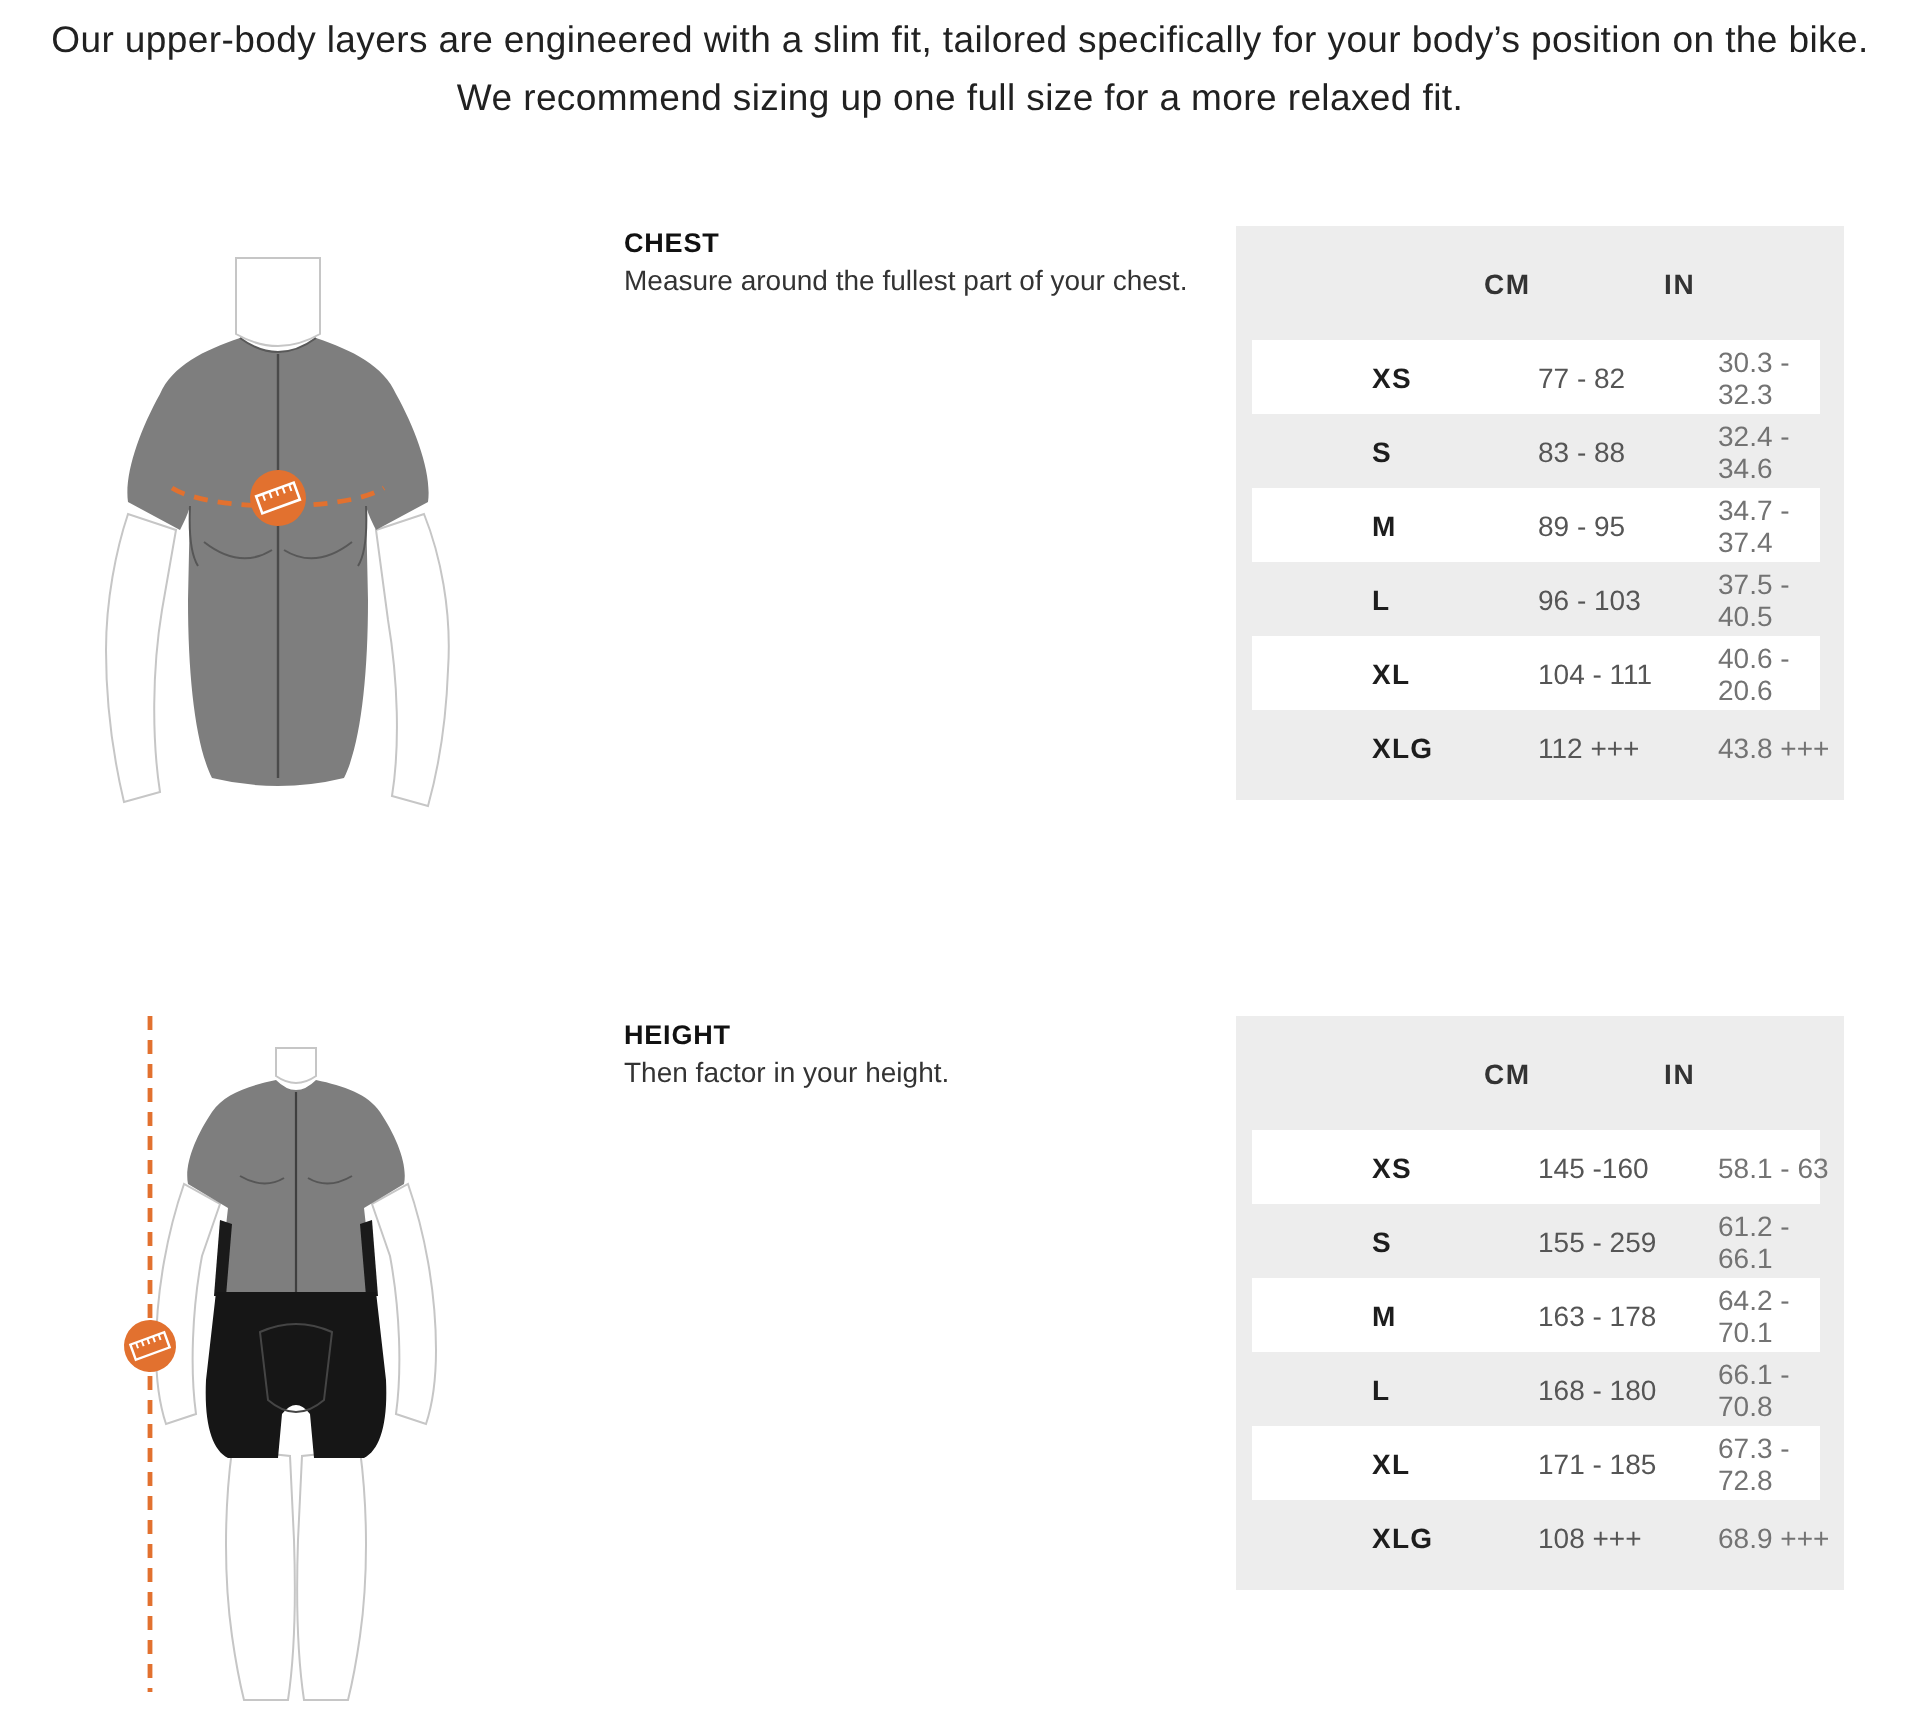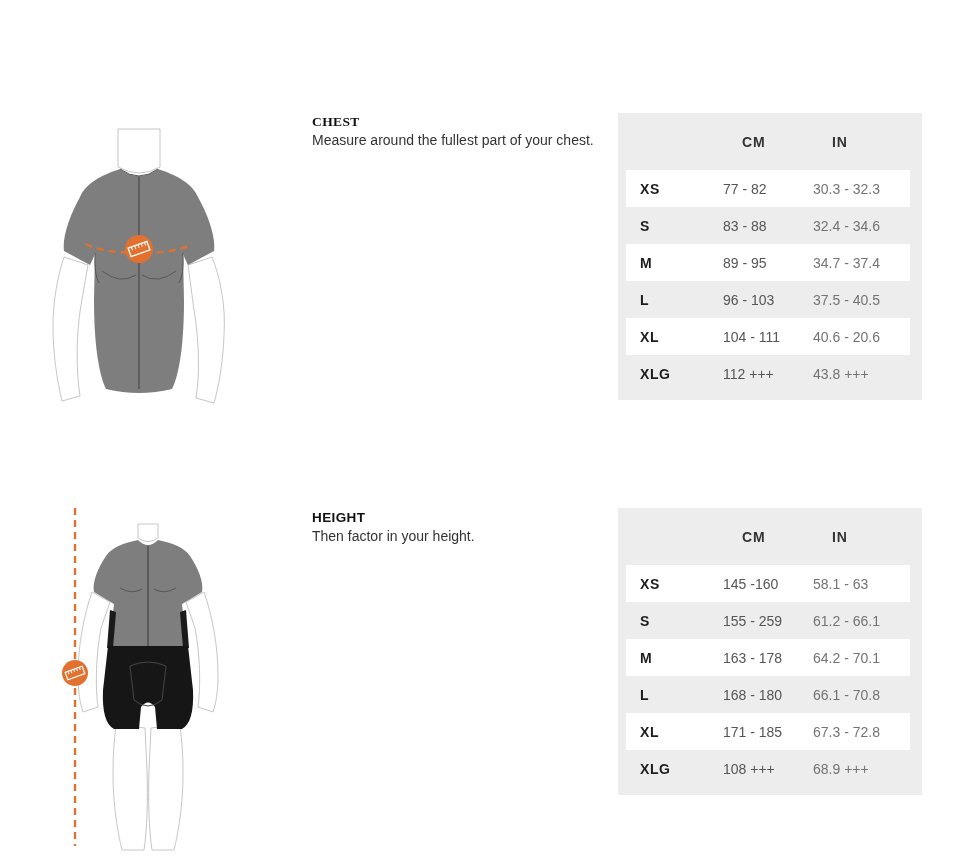--- a/index.html
+++ b/index.html
@@ -30,40 +30,43 @@
   
   .size-table {
     position:absolute; left:618px; width:304px;
     background:#ededed; padding-bottom:8px;
     font-size:14px;
   }
   .thead {
     height:57px; display:flex; align-items:center;margin-left:19px;
   }
   .trow {
-    position:relative; height:37px; display:flex; align-items:center;
+    position:relative; height:37px; display:flex; align-items:center;padding-left:46px;
   }
   .trow.stripe::before {
     content:""; position:absolute; left:8px; right:12px; top:0; bottom:0;
     background:#ffffff;
   }
   .trow > span, .thead > span { position:relative; z-index:1; }
   .col-size { width:105px; padding-left:22px; box-sizing:border-box; font-weight:bold; color:#1d1d1d; letter-spacing:0.6px; }
   .col-cm   { width:90px;  color:#555; }
   .col-in   { flex:1;      color:#737373; }
   .thead .col-cm, .thead .col-in { font-weight:bold; color:#333; letter-spacing:0.8px; }
   
   .fig-chest  { position:absolute; left:50px; top:125px; width:185px; height:285px; }
   .fig-height { position:absolute; left:52px; top:500px; width:215px; height:352px; }
 </style>
 </head>
 <body>
 
 <div class="canvas">
 
+  <div class="intro">
+    <p>Our upper-body layers are engineered with a slim fit, tailored specifically for your body’s position on the bike. We recommend sizing up one full size for a more relaxed fit.</p>
+  </div>
 
   <svg class="fig-chest" viewBox="0 0 185 285" aria-hidden="true">
 
     <path d="M14,132 C8,150 3,175 3,200 C3,230 7,255 12,276 L30,271 C26,245 26,210 31,180 L38,140 Z" fill="#ffffff" stroke="#c6c6c6" stroke-width="1"></path>
     <path d="M162,132 C170,152 176,180 174,210 C173,238 169,260 164,278 L146,273 C150,248 149,215 144,185 L138,140 Z" fill="#ffffff" stroke="#c6c6c6" stroke-width="1"></path>
 
     <path d="M68,4 L68,42 Q89,54 110,42 L110,4 Z" fill="#ffffff" stroke="#c6c6c6" stroke-width="1"></path>
 
     <path d="M70,44 C52,50 36,58 30,72 C20,90 12,112 14,126 L40,140 C42,136 44,132 45,128 L44,175 C44,215 48,248 56,264 Q89,272 122,264 C130,248 134,215 134,175 L133,128 C134,132 136,136 138,140 L164,126 C166,112 158,90 148,72 C142,58 126,50 108,44 Q89,58 70,44 Z" fill="#7e7e7e"></path>
     <path d="M70,44 Q89,58 108,44" stroke="#595959" stroke-width="1" fill="none"></path>
@@ -79,21 +82,21 @@
       <circle cx="89" cy="124" r="14" fill="#e2712f"></circle>
       <rect x="79" y="119.5" width="20" height="9" fill="none" stroke="#ffffff" stroke-width="1.3"></rect>
       <line x1="82.5" y1="119.5" x2="82.5" y2="123" stroke="#ffffff" stroke-width="1"></line>
       <line x1="86" y1="119.5" x2="86" y2="123" stroke="#ffffff" stroke-width="1"></line>
       <line x1="89.5" y1="119.5" x2="89.5" y2="123" stroke="#ffffff" stroke-width="1"></line>
       <line x1="93" y1="119.5" x2="93" y2="123" stroke="#ffffff" stroke-width="1"></line>
       <line x1="96.5" y1="119.5" x2="96.5" y2="123" stroke="#ffffff" stroke-width="1"></line>
     </g>
   </svg>
 
-  <div class="section-label" style="top:114px;font-family:Liberation Serif, serif;">CHEST</div>
+  <div class="section-label" style="top:114px;">CHEST</div>
   <div class="section-desc" style="top:132px;">Measure around the fullest part of your chest.</div>
 
   <div class="size-table" style="top:113px;">
     <div class="thead">
       <span class="col-size"></span>
       <span class="col-cm">CM</span>
       <span class="col-in">IN</span>
     </div>
     <div class="trow stripe">
       <span class="col-size">XS</span>

